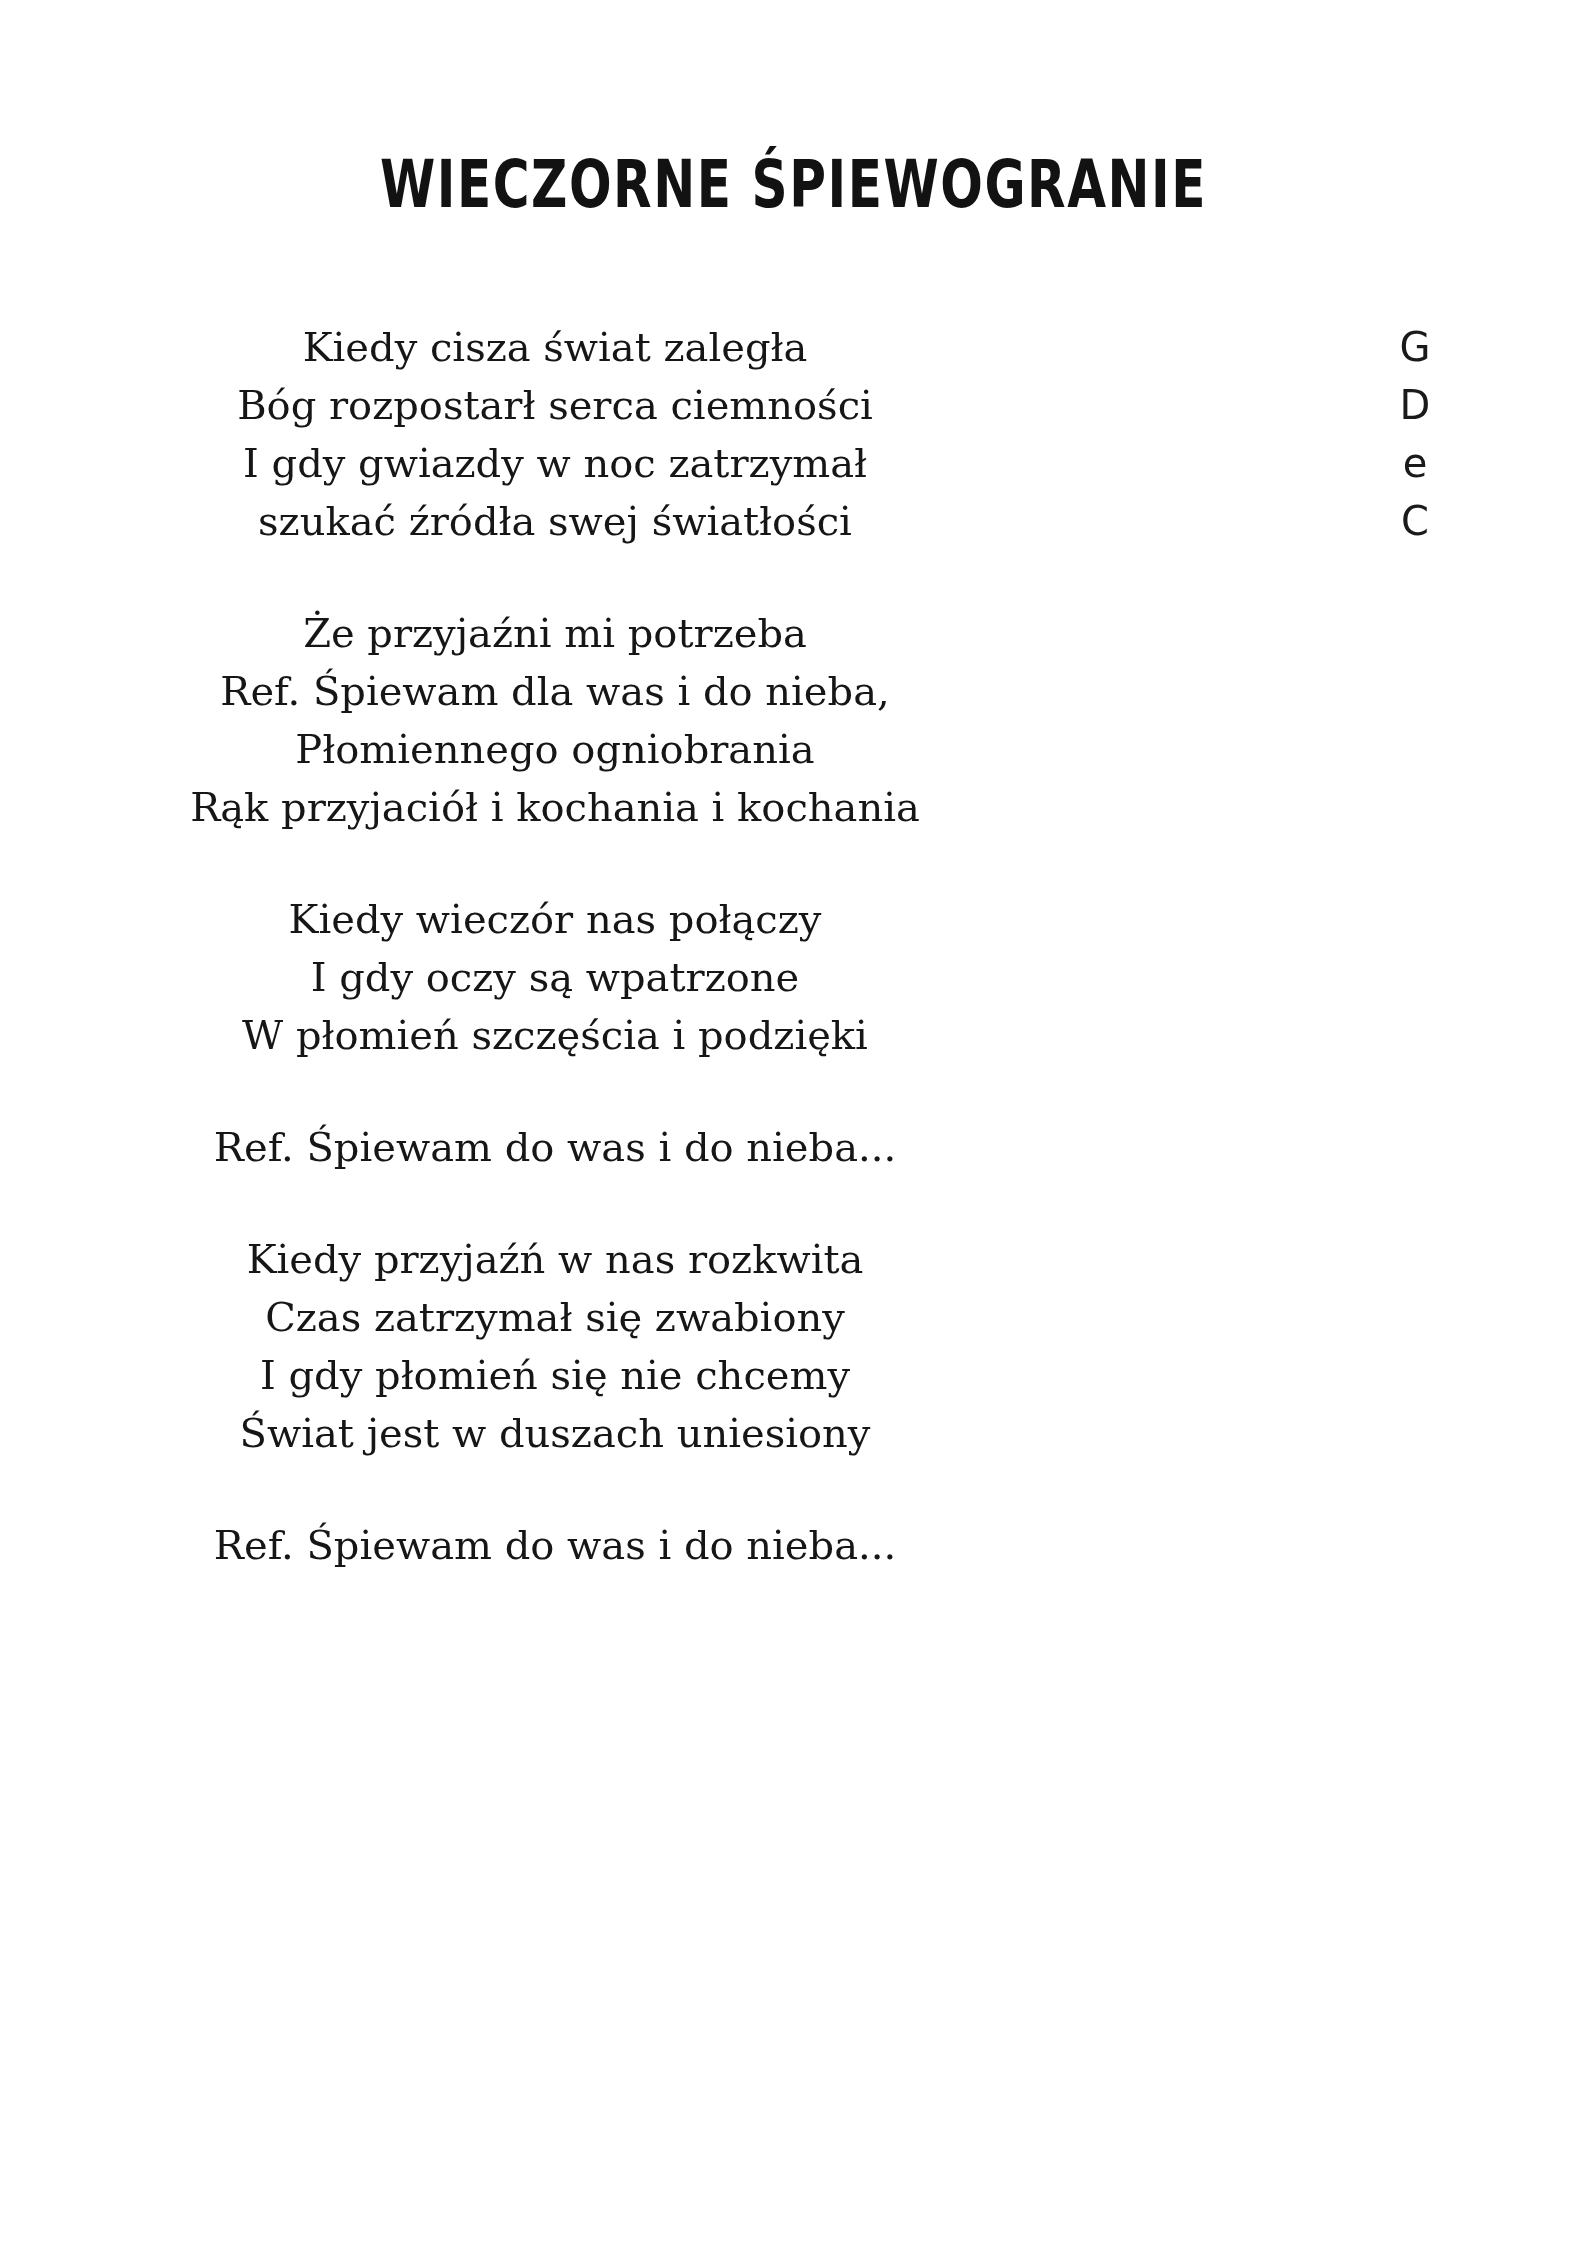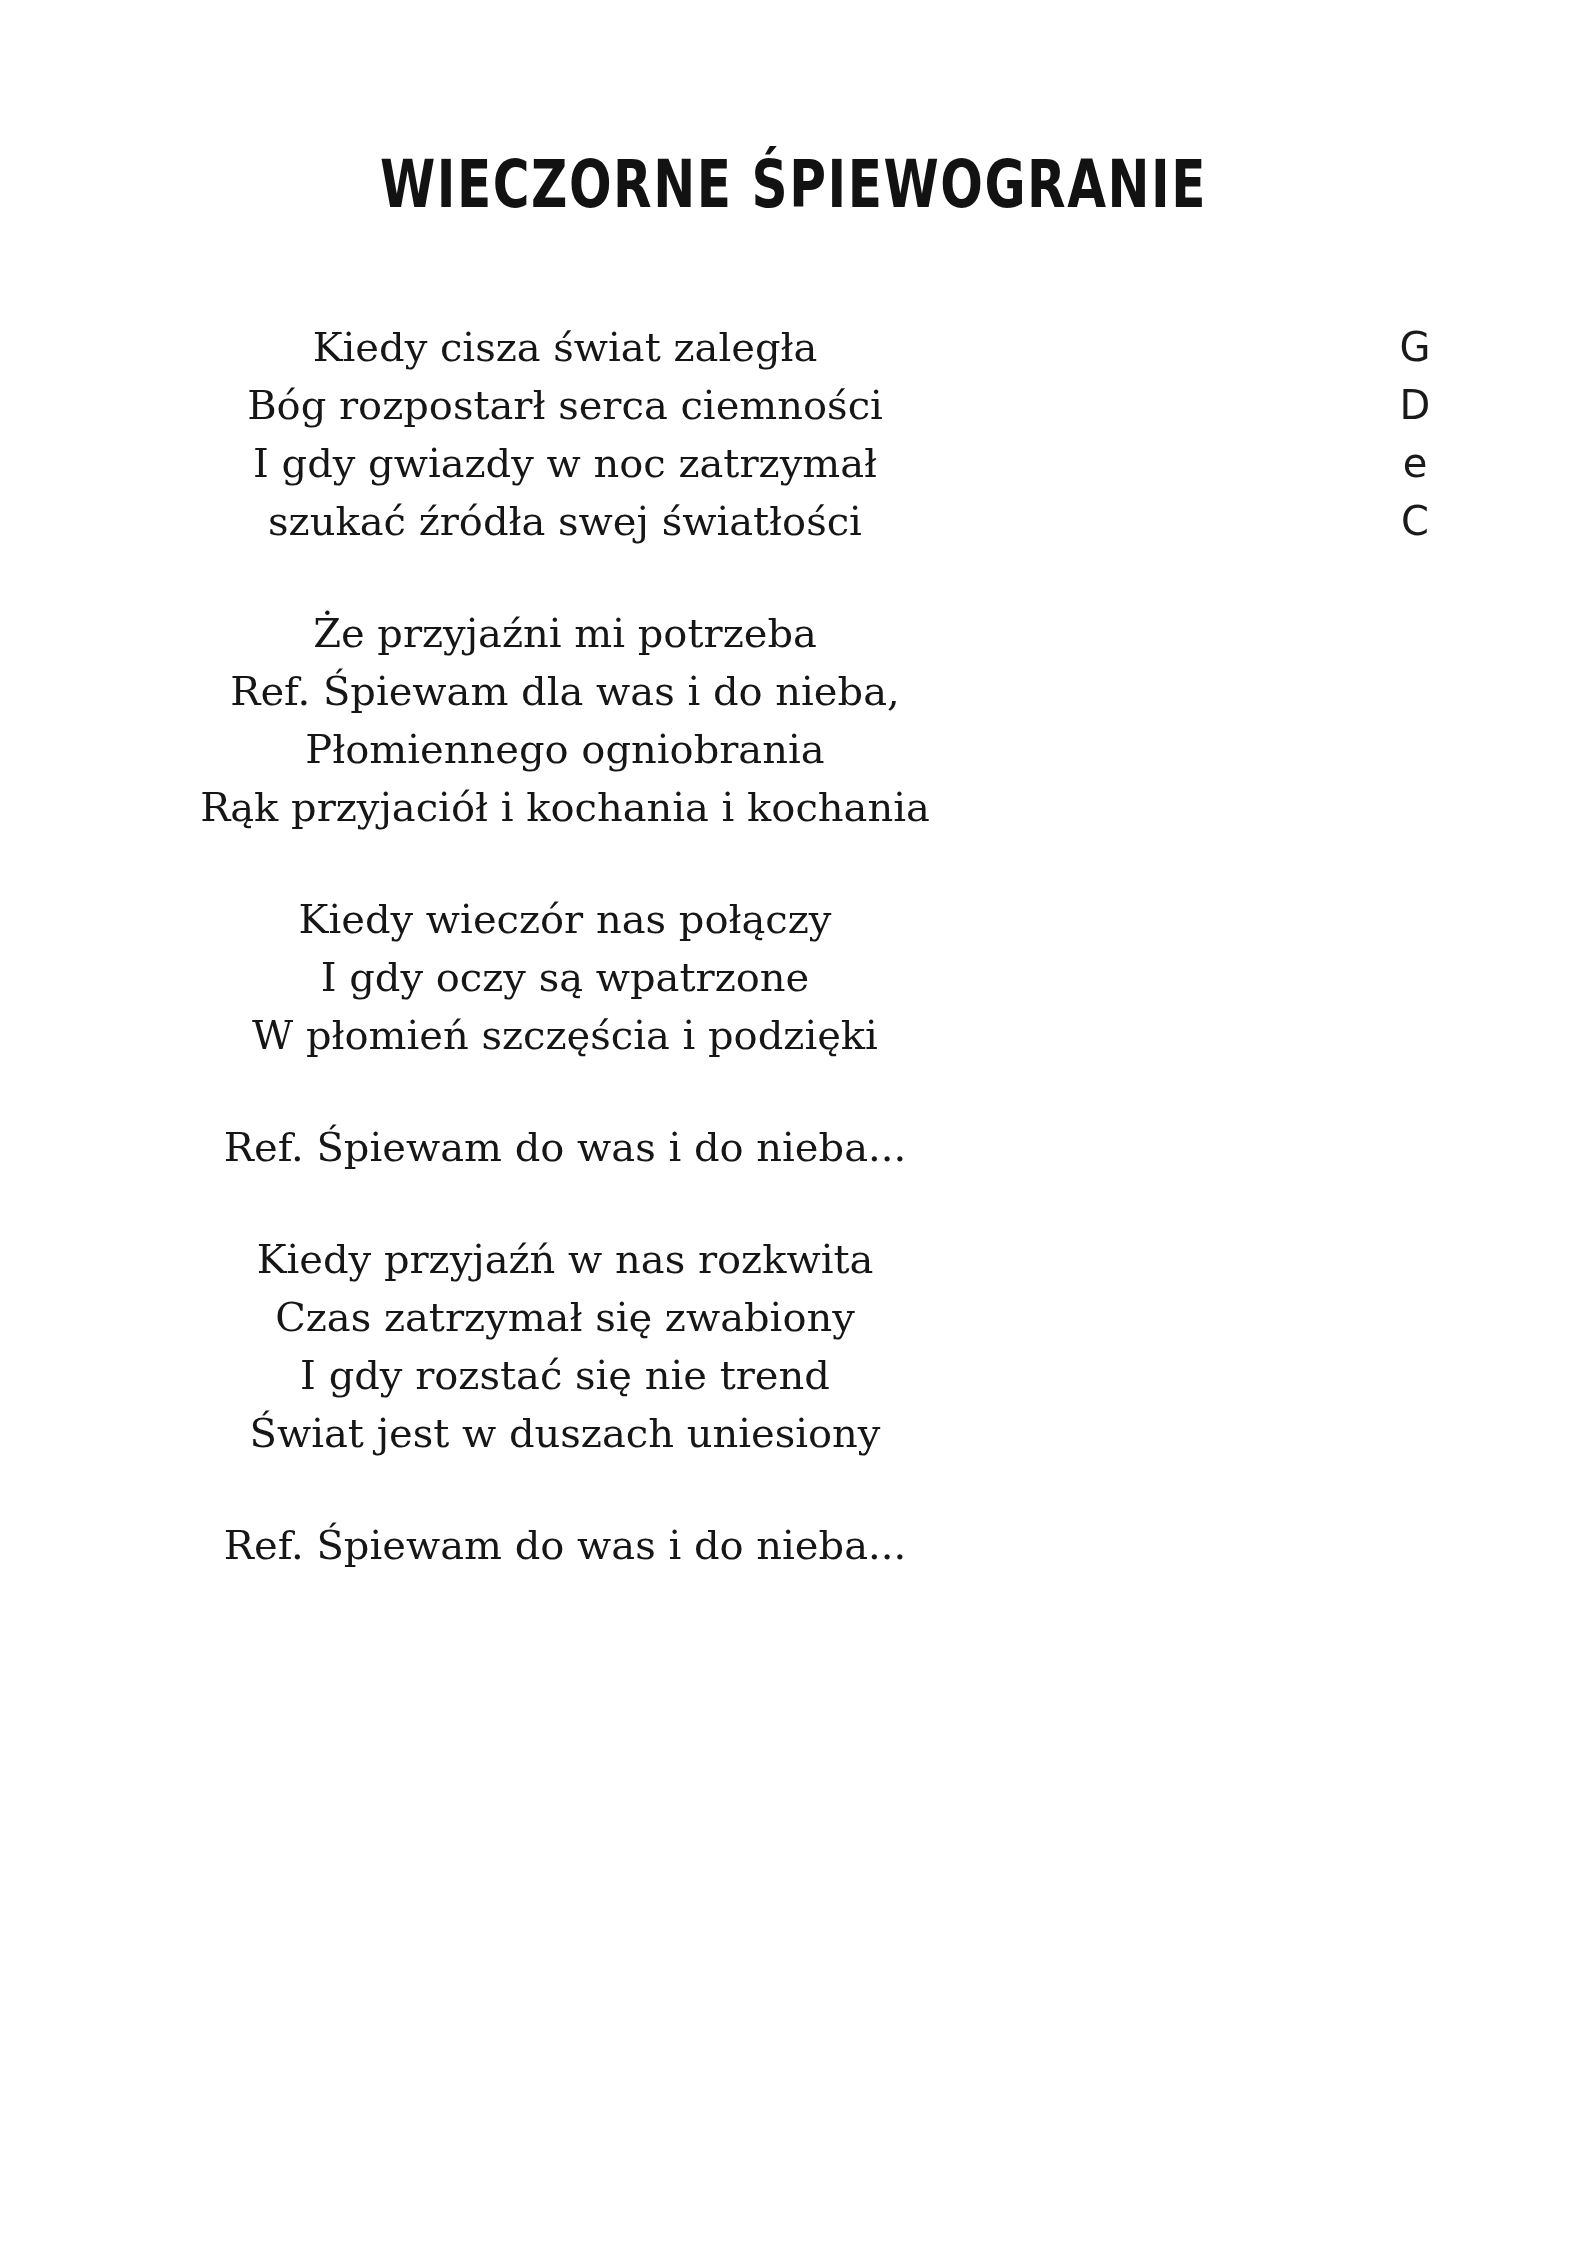--- a/index.html
+++ b/index.html
@@ -28,21 +28,21 @@
     line-height: 70px;
     letter-spacing: 2px;
     color: #121212;
     transform: scaleX(0.76);
     transform-origin: 50% 50%;
     white-space: nowrap;
   }
   .lyrics-column {
     position: absolute;
     top: 318px;
-    left: 16px;
+    left: 6px;
     width: 1098px;
     text-align: center;
     font-size: 40px;
     line-height: 58px;
     font-weight: 400;
   }
   .stanza {
     margin: 0 0 54px 0;
   }
   .stanza p {
@@ -90,21 +90,21 @@
     <p>W płomień szczęścia i podzięki</p>
   </div>
 
   <div class="stanza">
     <p>Ref. Śpiewam do was i do nieba...</p>
   </div>
 
   <div class="stanza">
     <p>Kiedy przyjaźń w nas rozkwita</p>
     <p>Czas zatrzymał się zwabiony</p>
-    <p>I gdy rozstać się nie trend</p>
+    <p>I gdy płomień się nie chcemy</p>
     <p>Świat jest w duszach uniesiony</p>
   </div>
 
   <div class="stanza">
     <p>Ref. Śpiewam do was i do nieba...</p>
   </div>
 
 </div>
 
 <div class="chords-column">

